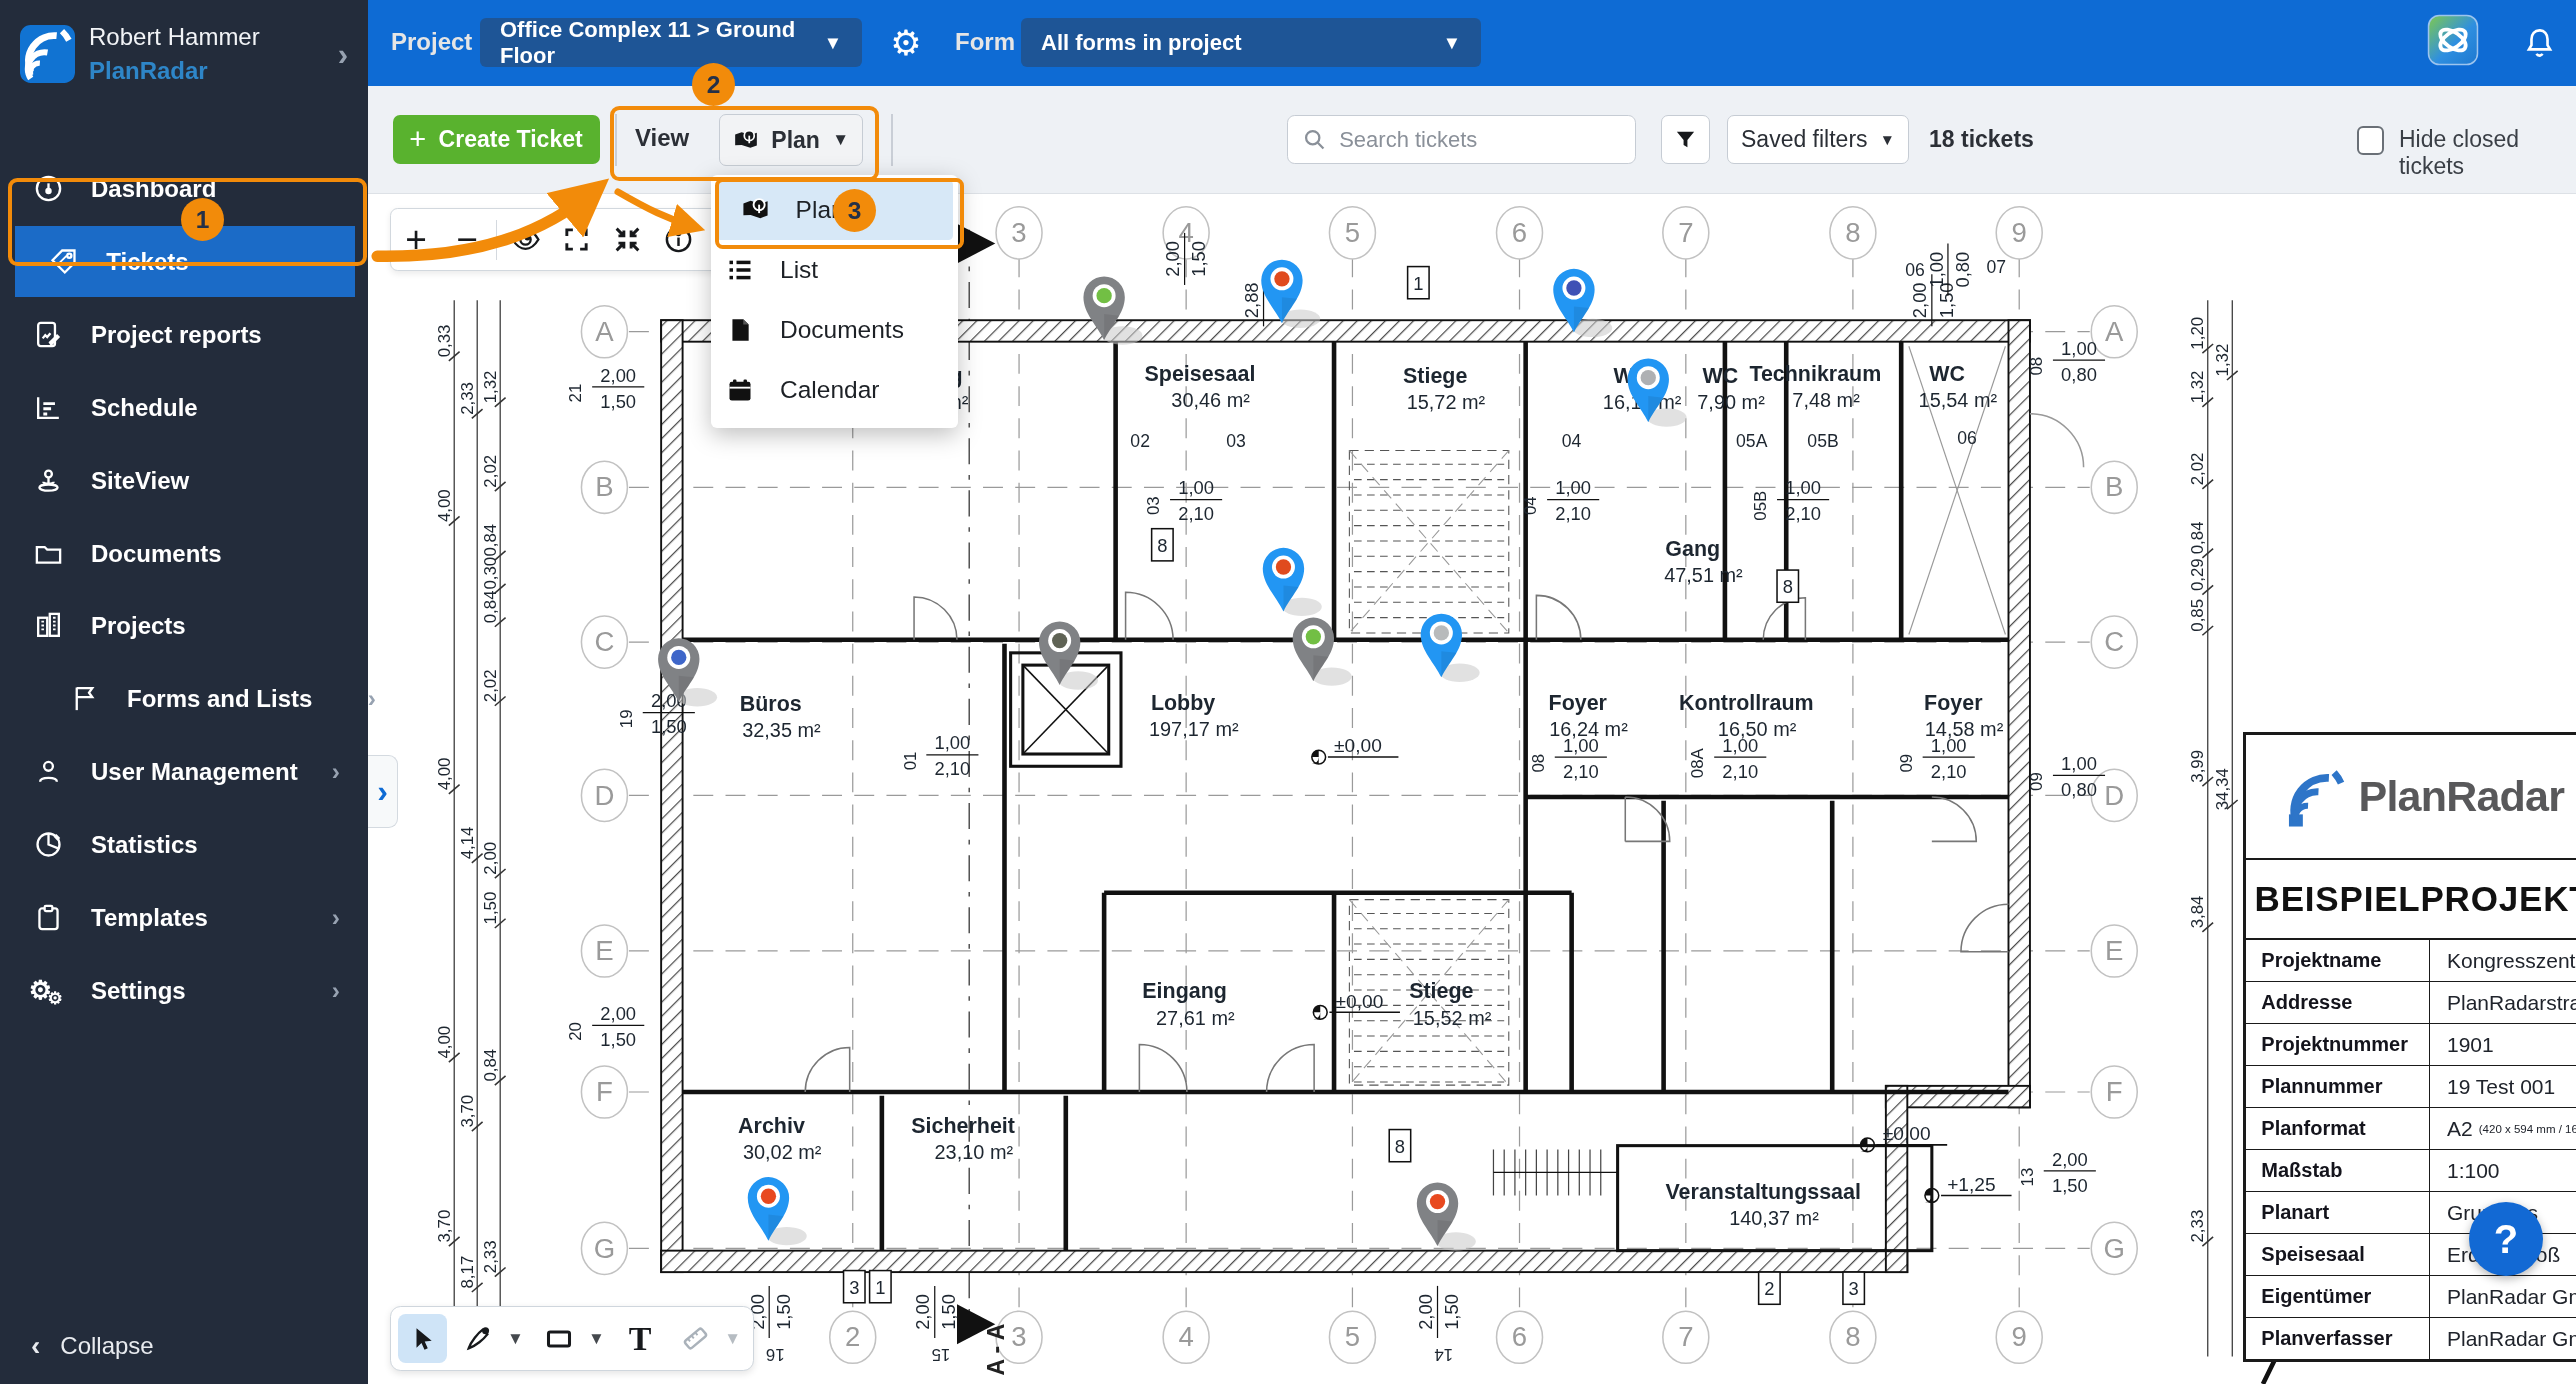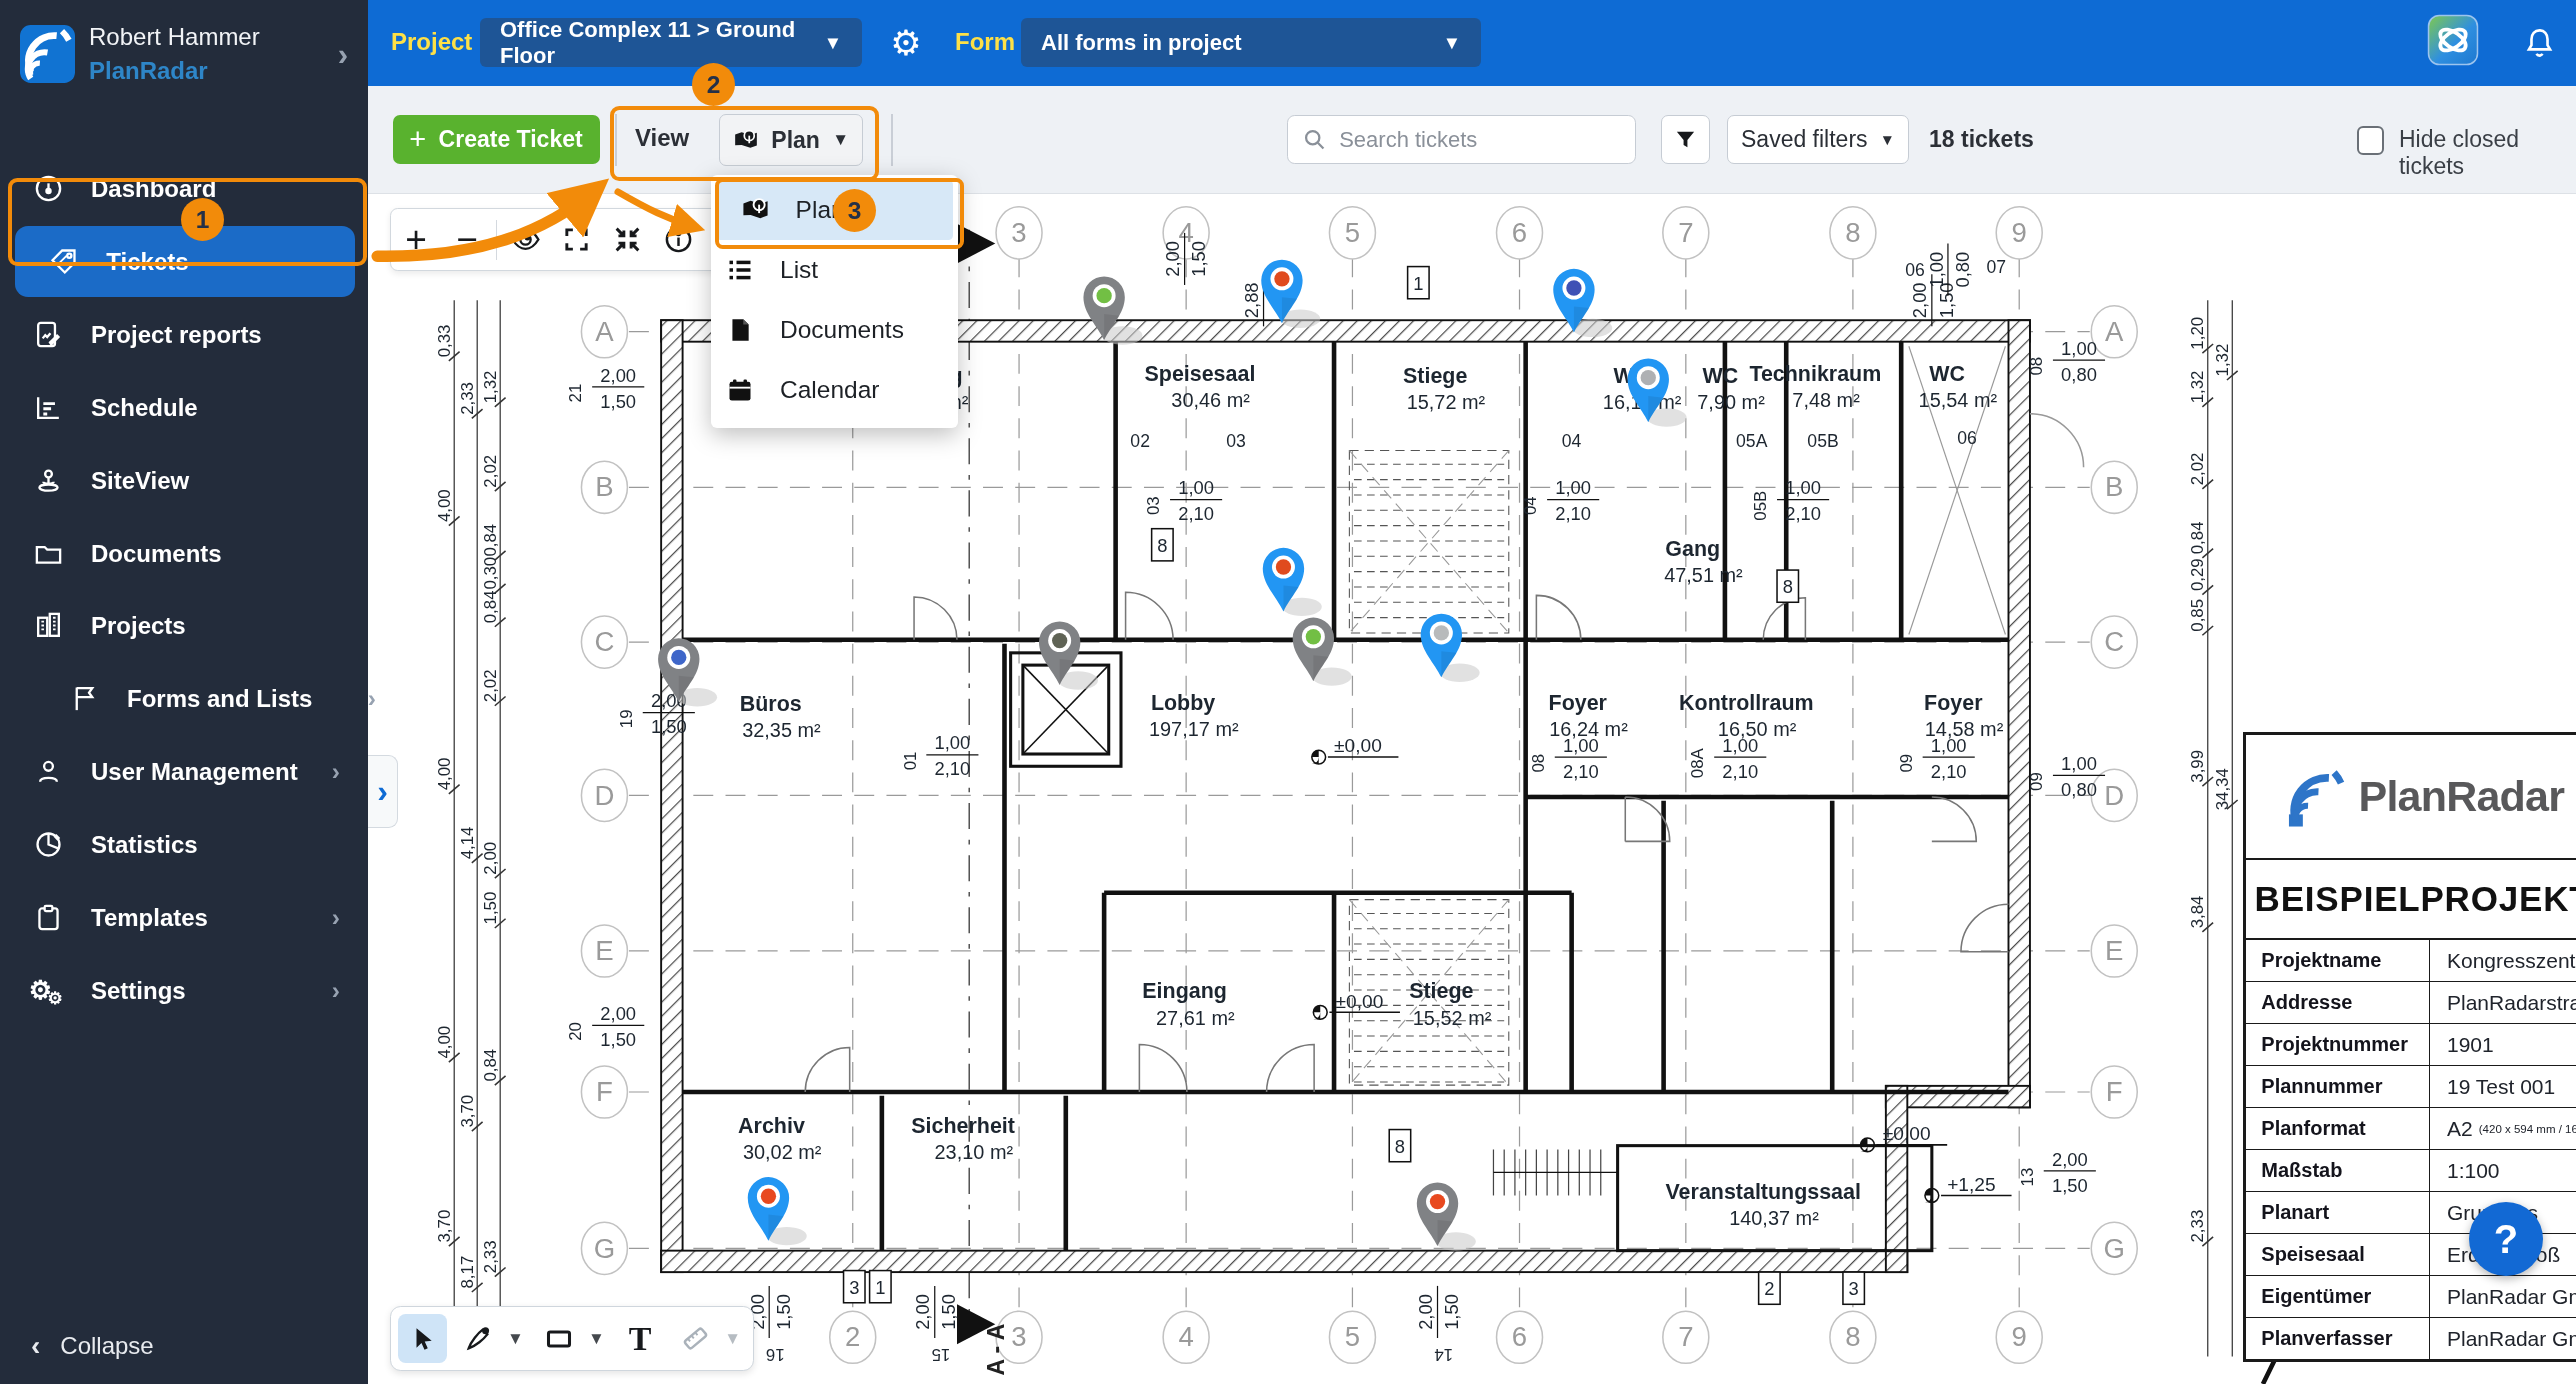--- a/index.html
+++ b/index.html
@@ -5,27 +5,27 @@
   html,body{margin:0;padding:0;background:#fff;font-family:"Liberation Sans",sans-serif;}
   #app{position:relative;width:2576px;height:1385px;overflow:hidden;background:#fff;}
   
   #sidebar{position:absolute;left:0;top:0;width:368px;height:1385px;background:#232C3B;color:#fff;z-index:30;}
   .sb-head{position:absolute;left:0;top:0;width:368px;height:115px;}
   .sb-logo{position:absolute;left:20px;top:24.5px;width:55px;height:58px;border-radius:10.7px;background:#1173D2;}
   .sb-user{position:absolute;left:89px;top:23px;font-size:24px;color:#f2f4f7;}
   .sb-brand{position:absolute;left:89px;top:57px;font-size:24px;font-weight:700;color:#2E86C8;}
   .sb-head-chevron{position:absolute;right:20px;top:37px;font-size:31px;color:#97a2b1;font-weight:700;}
   .sb-item{position:absolute;left:0;width:368px;height:71px;display:flex;align-items:center;gap:26px;padding-left:31px;box-sizing:border-box;font-size:24px;font-weight:700;color:#fff;cursor:pointer;}
-  .sb-item.active{left:15.3px;width:340px;background:#1B6BC7;border-radius:13px;}
+  .sb-item.active{left:15.3px;width:340px;background:#1B6BC7;border-radius:0;}
   .sb-item .sb-ic{width:34px;height:34px;flex:0 0 34px;display:flex;align-items:center;justify-content:center;}
   .sb-item .chev{position:absolute;right:28px;font-size:24.5px;color:#97a2b1;font-weight:700;}
   .sb-collapse{position:absolute;left:31px;bottom:23px;display:flex;align-items:center;gap:20px;font-size:24px;color:#e8ebef;cursor:pointer;}
   
   #topbar{position:absolute;left:368px;top:0;width:2208px;height:86px;background:#0E6BD4;z-index:20;}
-  .tb-label{position:absolute;top:28px;font-size:24px;font-weight:700;color:#fde047;}
+  .tb-label{position:absolute;top:28px;font-size:24px;font-weight:700;color:#e5e5e5;}
   .tb-pill{position:absolute;top:18.4px;height:49px;background:#1E5596;border-radius:6.1px;color:#fff;font-size:22px;font-weight:700;display:flex;align-items:center;justify-content:space-between;padding:0 20px;box-sizing:border-box;cursor:pointer;}
   .tb-pill .caret{font-size:18.4px;margin-left:18.4px;}
   .tb-ic{position:absolute;top:17px;width:52px;height:52px;display:flex;align-items:center;justify-content:center;cursor:pointer;}
   
   #toolbar{position:absolute;left:368px;top:86px;width:2208px;height:107px;background:#EEF1F5;border-bottom:0.8px solid #dde1e6;z-index:20;}
   .btn{position:absolute;display:flex;align-items:center;justify-content:center;gap:12.3px;background:#fff;border:1.5px solid #c6ccd4;border-radius:7px;font-size:23px;color:#2b2f36;box-sizing:border-box;cursor:pointer;}
   #btn-create{background:#59B22E;border:none;color:#fff;font-weight:700;}
   .vdivider{position:absolute;width:1.5px;background:#c9ced6;}
   #search-box{position:absolute;left:919px;top:29px;width:349px;height:49px;background:#fff;border:1.5px solid #c6ccd4;border-radius:7.7px;display:flex;align-items:center;padding:0 14px;box-sizing:border-box;gap:10.7px;}
   #search-box input{border:none;outline:none;font-size:22px;color:#444;width:253px;font-family:"Liberation Sans",sans-serif;background:transparent;}

